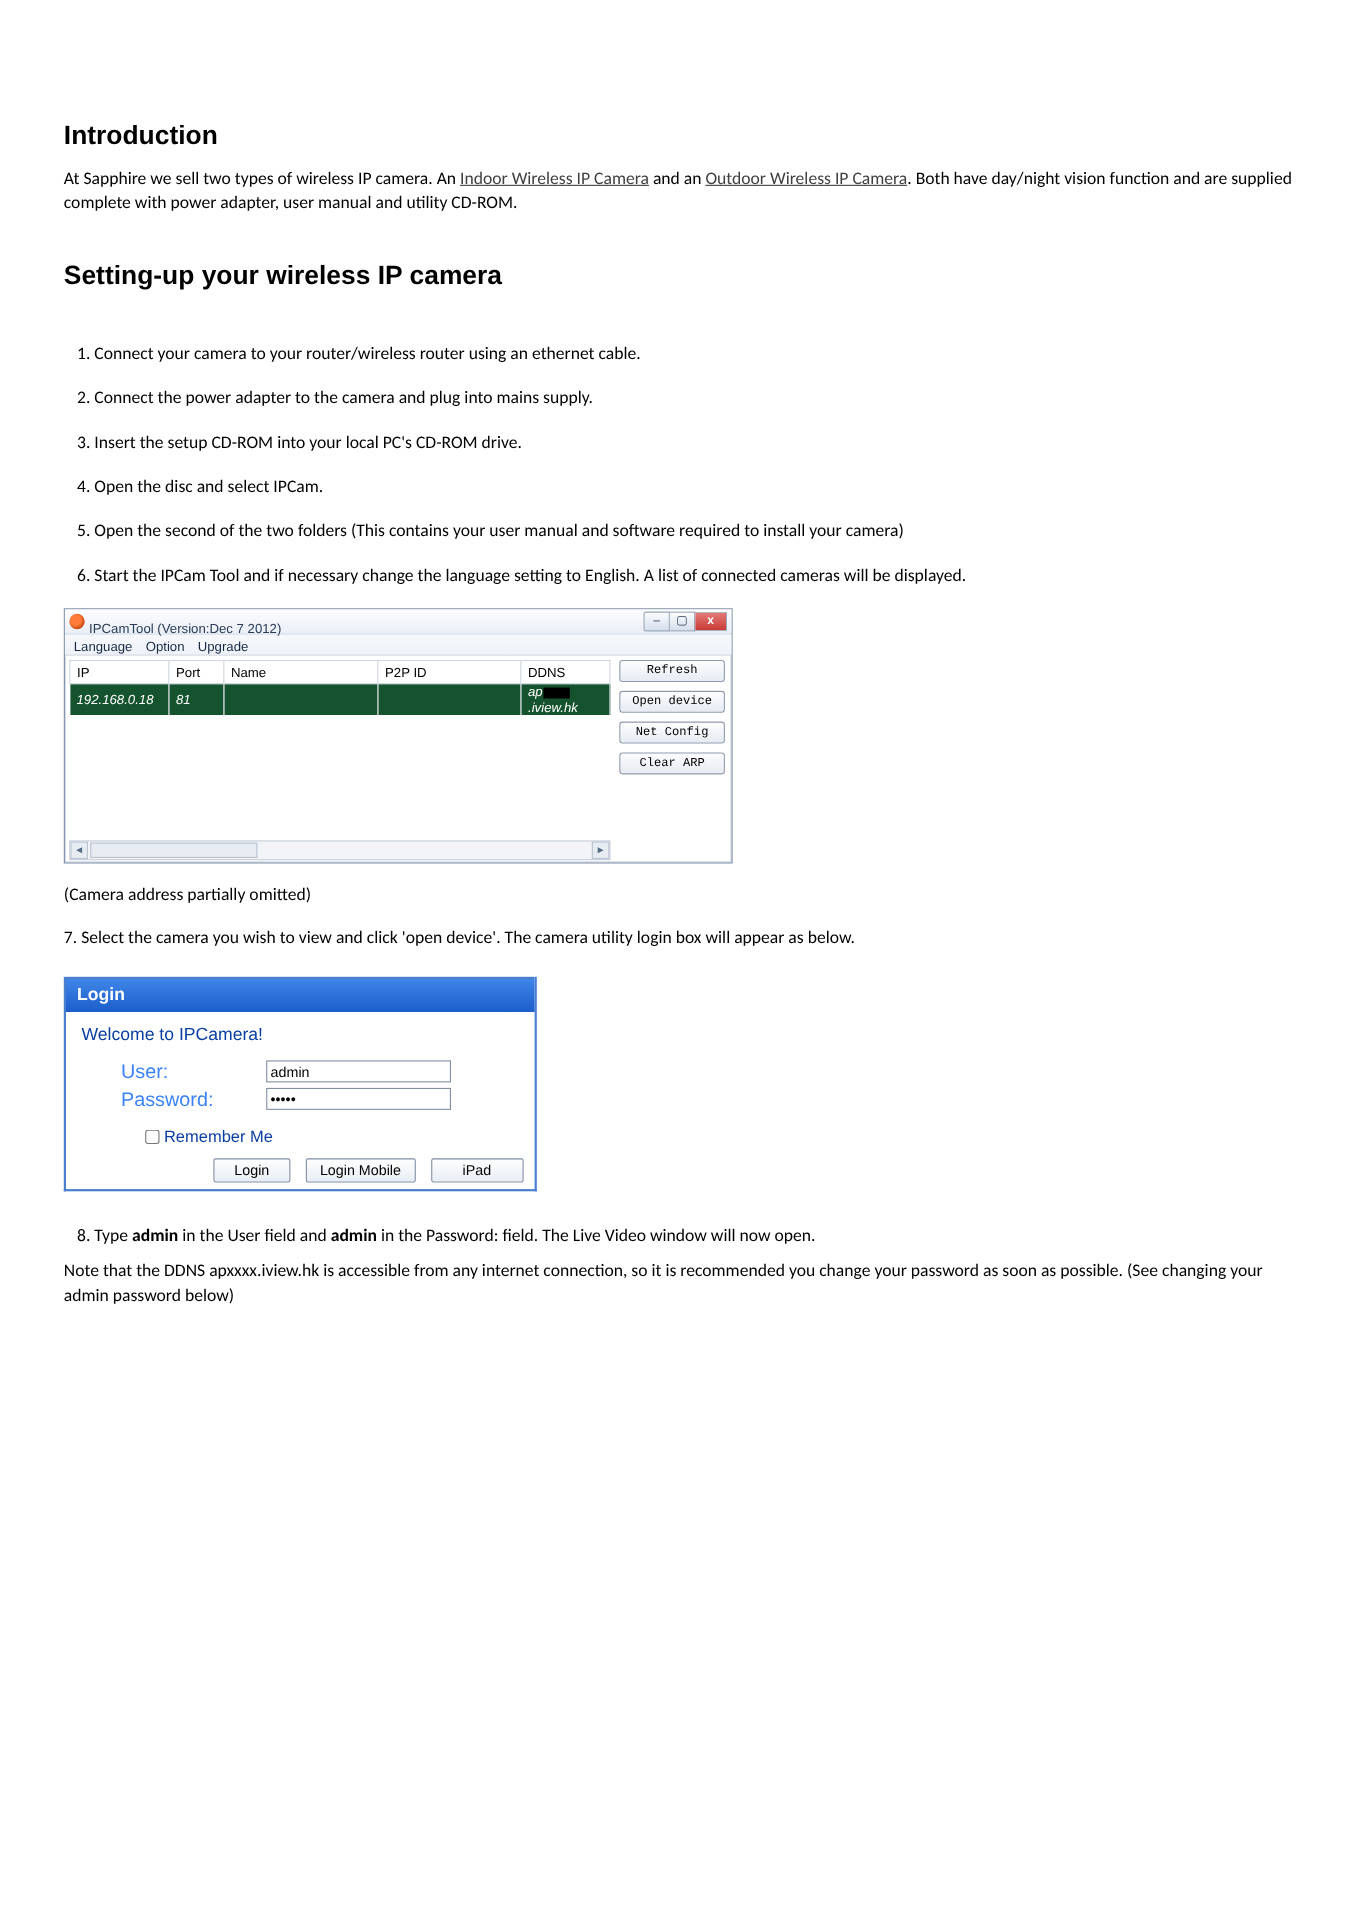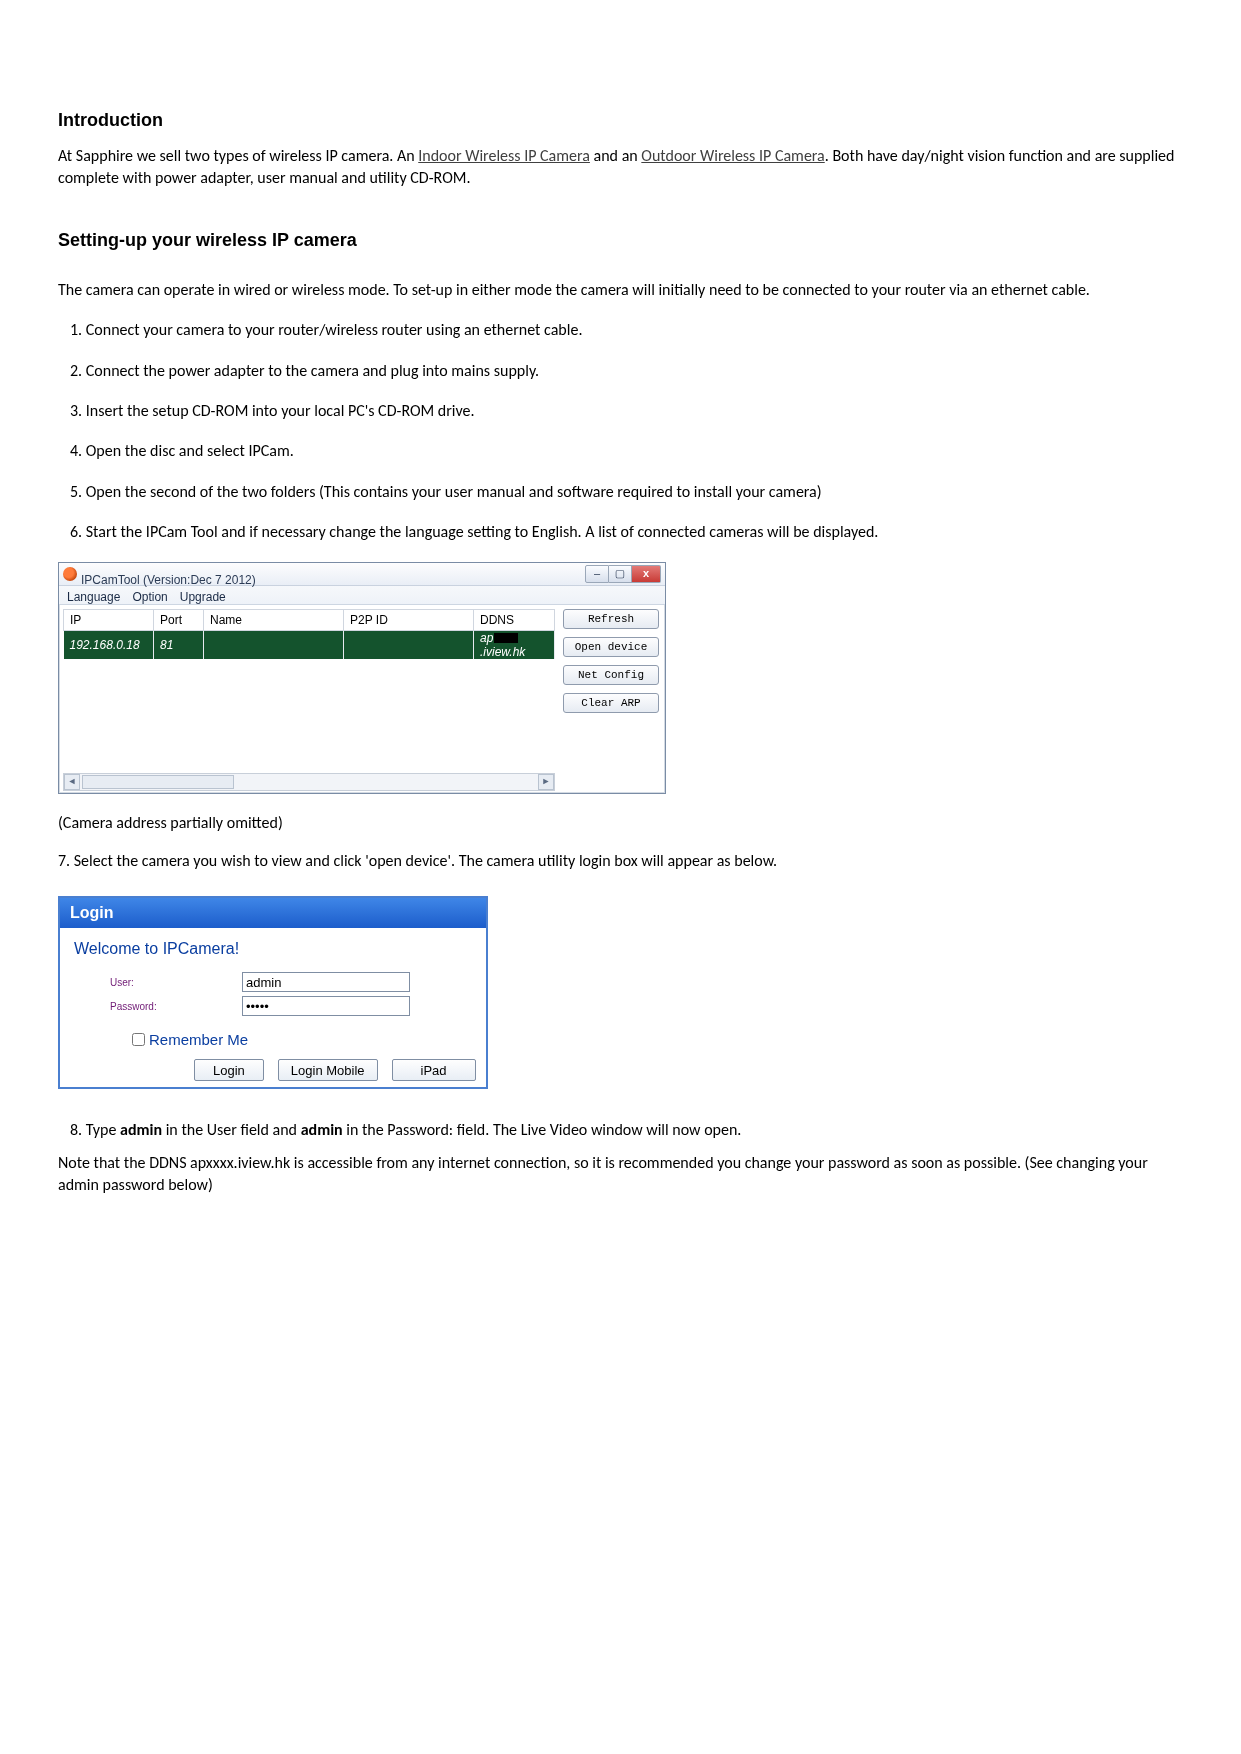--- a/index.html
+++ b/index.html
@@ -10,21 +10,21 @@
     font-size: 16px;
     color: #000;
     width: 1241px;
   }
   .page {
     padding: 110px 58px 60px 58px;
   }
   h2.section {
     font-family: Arial, sans-serif;
     font-weight: bold;
-    font-size: 18px;
+    font-size: 24px;
     margin: 0 0 14px 0;
   }
   p { margin: 0 0 10px 0; line-height: 1.4; }
   a.link { color: #404040; text-decoration: underline; }
   .steps { margin: 18px 0 10px 0; }
   .steps p { margin: 0 0 18px 0; padding-left: 12px; }
   .caption { margin-top: 18px; margin-bottom: 16px; }
   .bold { font-weight: bold; }
   .spacer-30 { height: 30px; }
   .spacer-14 { height: 14px; }
@@ -119,21 +119,21 @@
   }
   .login-title {
     height: 30px; background: linear-gradient(#3f86e7,#1c5dcb);
     color: #fff; font-weight: bold; font-size: 16px; padding: 0 10px;
     display:flex; align-items:center;
     border-top: 2px solid #4a7fd0;
   }
   .login-body { padding: 12px 14px 8px 14px; }
   .welcome { color: #0a3ea0; font-size: 16px; margin-bottom: 14px; }
   .form-row { display:flex; align-items:center; margin-bottom: 4px; }
-  .form-row .lbl { width: 132px; padding-left: 36px; color: #701a75; font-size: 10px; }
+  .form-row .lbl { width: 132px; padding-left: 36px; color: #3b82f6; font-size: 18px; }
   .form-row input[type=text], .form-row input[type=password] {
     width: 160px; height: 18px; border: 1px solid #7f8ea3; font-size: 13px; padding: 0 3px;
   }
   .remember-row { display:flex; align-items:center; padding-left: 54px; margin-top: 14px; color:#0a3ea0; font-size:15px; }
   .remember-row input { margin-right: 4px; width:13px; height:13px; }
   .login-btns {
     display:flex; gap: 14px; padding: 2px 0 6px 134px;
   }
   .login-btns button {
     height: 22px; border: 1px solid #7f8ea3; background: linear-gradient(#fefefe,#e8eef5);
@@ -149,21 +149,20 @@
 
   <h2 class="section">Introduction</h2>
   <p>
     <span>At Sapphire we sell two types of wireless IP camera. An </span><a class="link" href="#">Indoor Wireless IP Camera</a><span> and an </span><a class="link" href="#">Outdoor Wireless IP Camera</a><span>. Both have day/night vision function and are supplied complete with power adapter, user manual and utility CD-ROM.</span>
   </p>
 
   <div class="spacer-30"></div>
 
   <h2 class="section">Setting-up your wireless IP camera</h2>
   <div class="spacer-14"></div>
-  <p>The camera can operate in wired or wireless mode. To set-up in either mode the camera will initially need to be connected to your router via an ethernet cable.</p>
 
   <div class="steps">
     <p>1. Connect your camera to your router/wireless router using an ethernet cable.</p>
     <p>2. Connect the power adapter to the camera and plug into mains supply.</p>
     <p>3. Insert the setup CD-ROM into your local PC's CD-ROM drive.</p>
     <p>4. Open the disc and select IPCam.</p>
     <p>5. Open the second of the two folders (This contains your user manual and software required to install your camera)</p>
     <p>6. Start the IPCam Tool and if necessary change the language setting to English. A list of connected cameras will be displayed.</p>
   </div>
 

